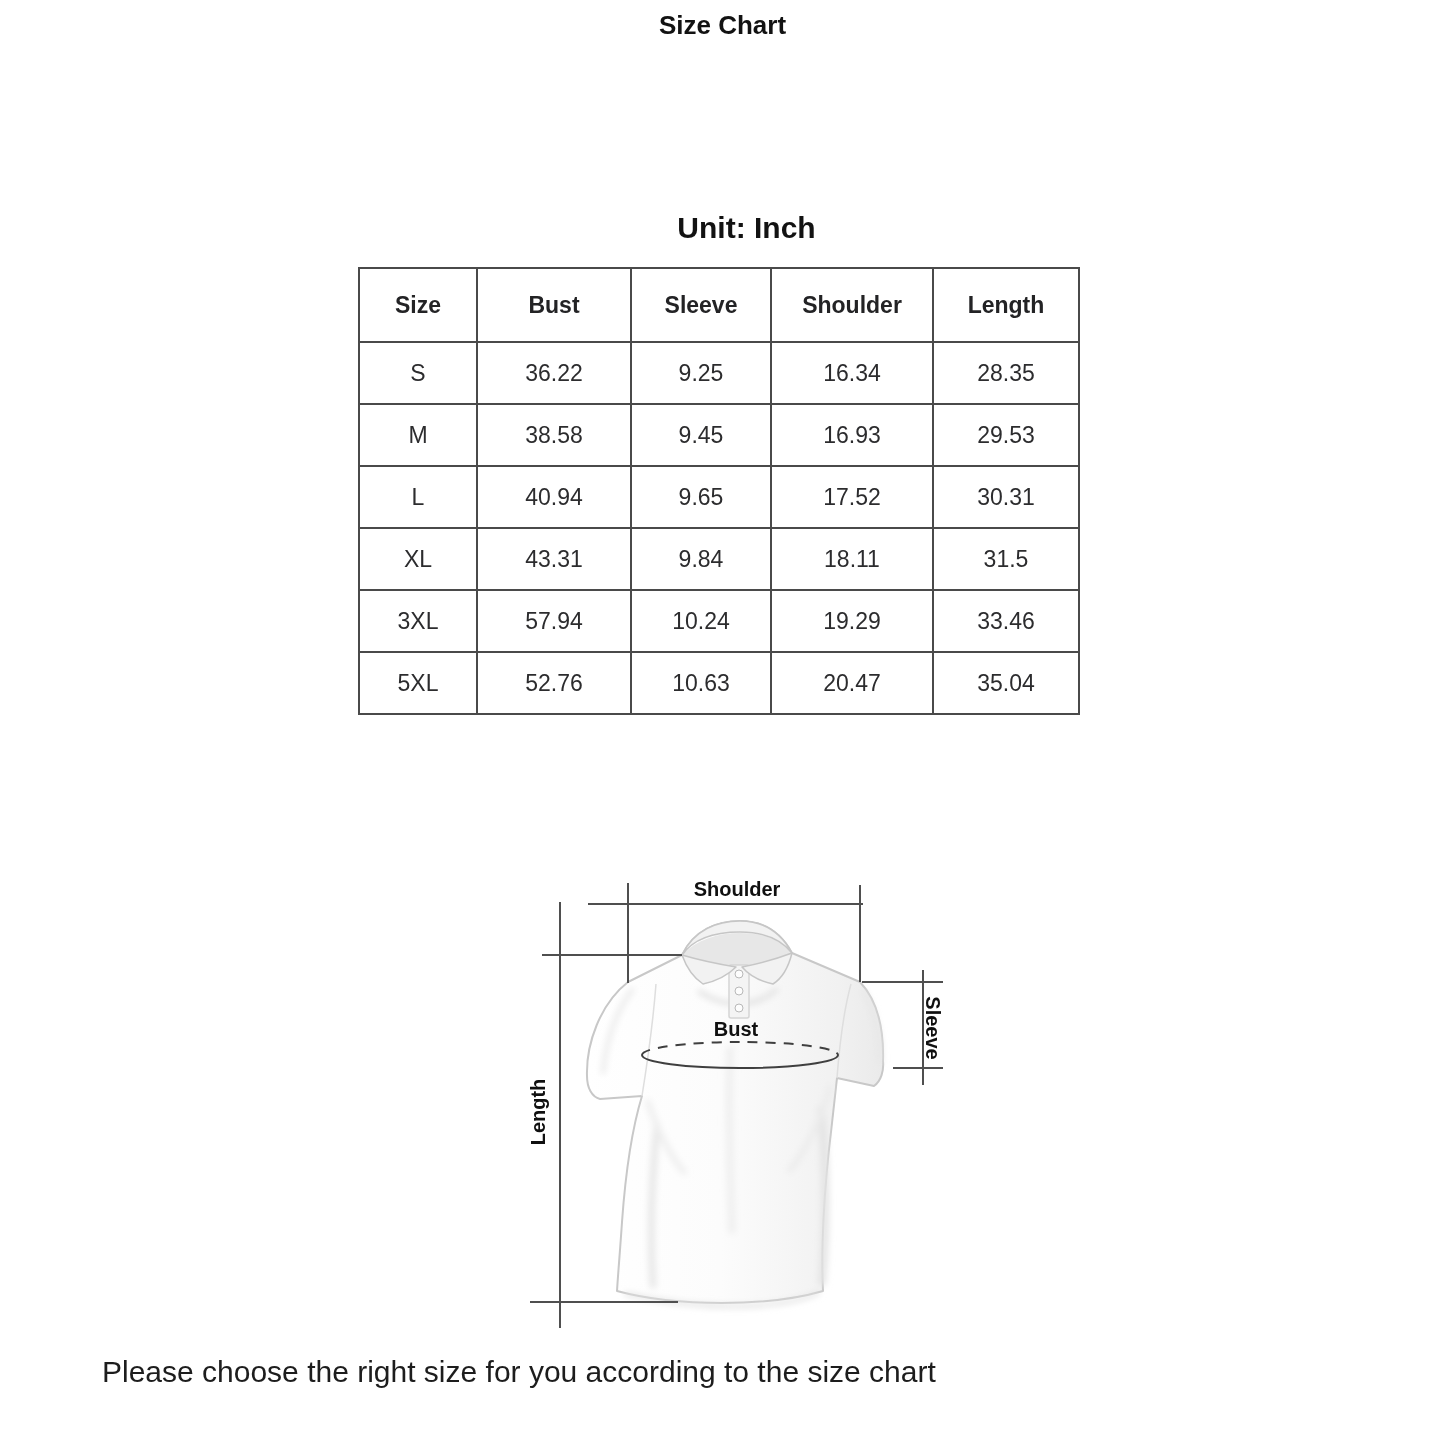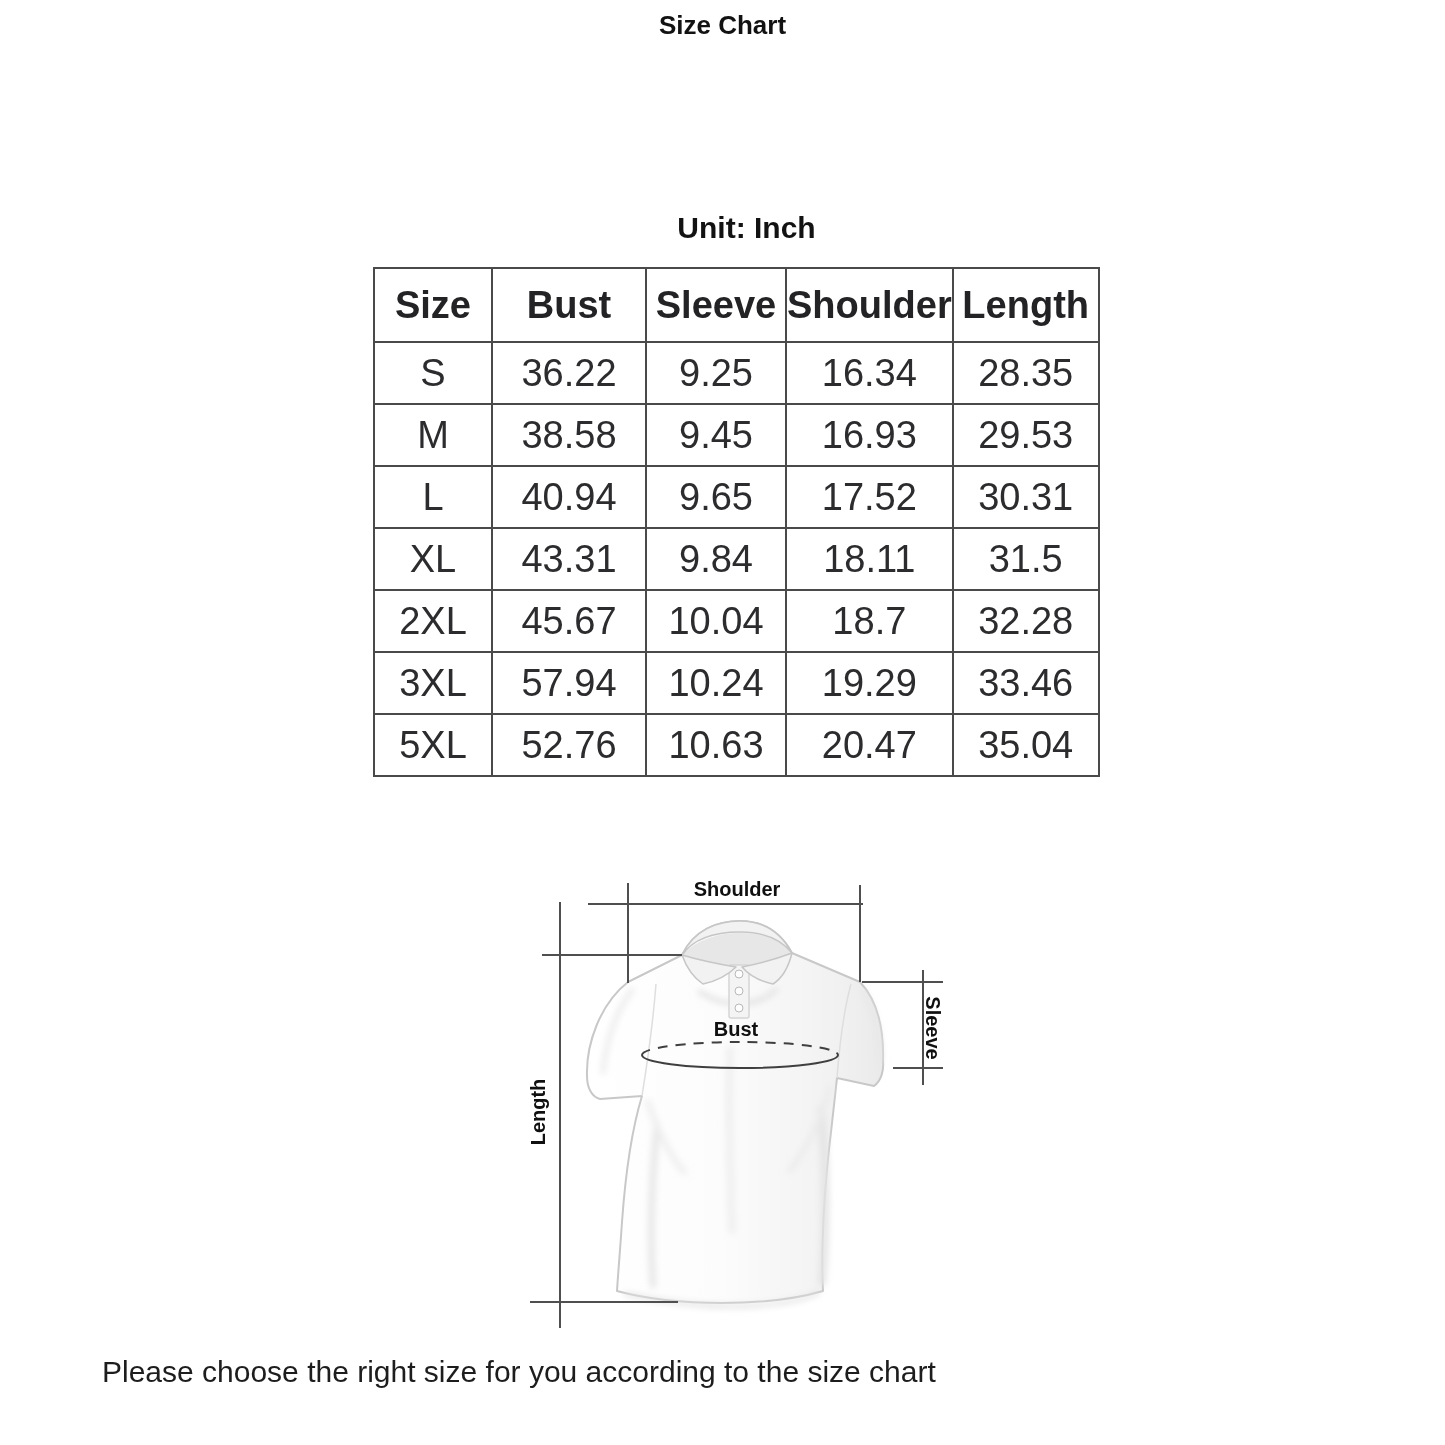--- a/index.html
+++ b/index.html
@@ -32,24 +32,24 @@
     position: absolute;
     top: 211px; left: 0; width: 100%;
     text-align: center;
     font-size: 30px;
     font-weight: bold;
     color: #121212;
     margin-left: 24px;
   }
   table.size-table {
     position: absolute;
-    left: 373px; top: 267px;
+    left: 358px; top: 267px;
     border-collapse: collapse;
     table-layout: fixed;
-    font-size: 38px;
+    font-size: 23px;
     color: #2c2c2e;
   }
   .size-table th, .size-table td {
     border: 2px solid #4a4a4a;
     text-align: center;
     vertical-align: middle;
     padding: 0;
     background: #ffffff;
   }
   .size-table th { height: 72px; font-weight: bold; color: #232325; }
@@ -123,27 +123,20 @@
           <td>30.31</td>
         </tr>
         <tr>
           <td>XL</td>
           <td>43.31</td>
           <td>9.84</td>
           <td>18.11</td>
           <td>31.5</td>
         </tr>
         <tr>
-          <td>2XL</td>
-          <td>45.67</td>
-          <td>10.04</td>
-          <td>18.7</td>
-          <td>32.28</td>
-        </tr>
-        <tr>
           <td>3XL</td>
           <td>57.94</td>
           <td>10.24</td>
           <td>19.29</td>
           <td>33.46</td>
         </tr>
         <tr>
           <td>5XL</td>
           <td>52.76</td>
           <td>10.63</td>

